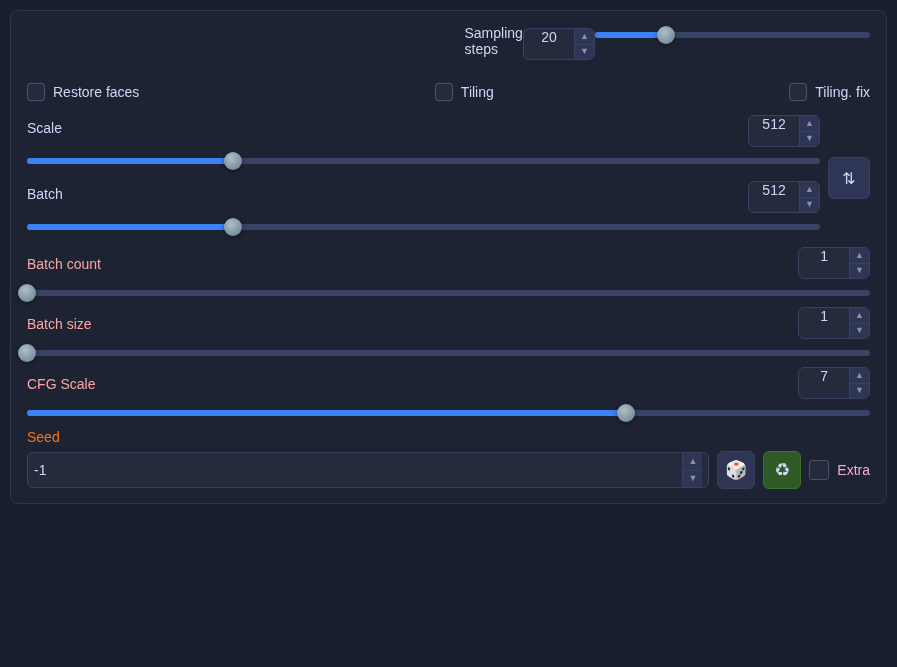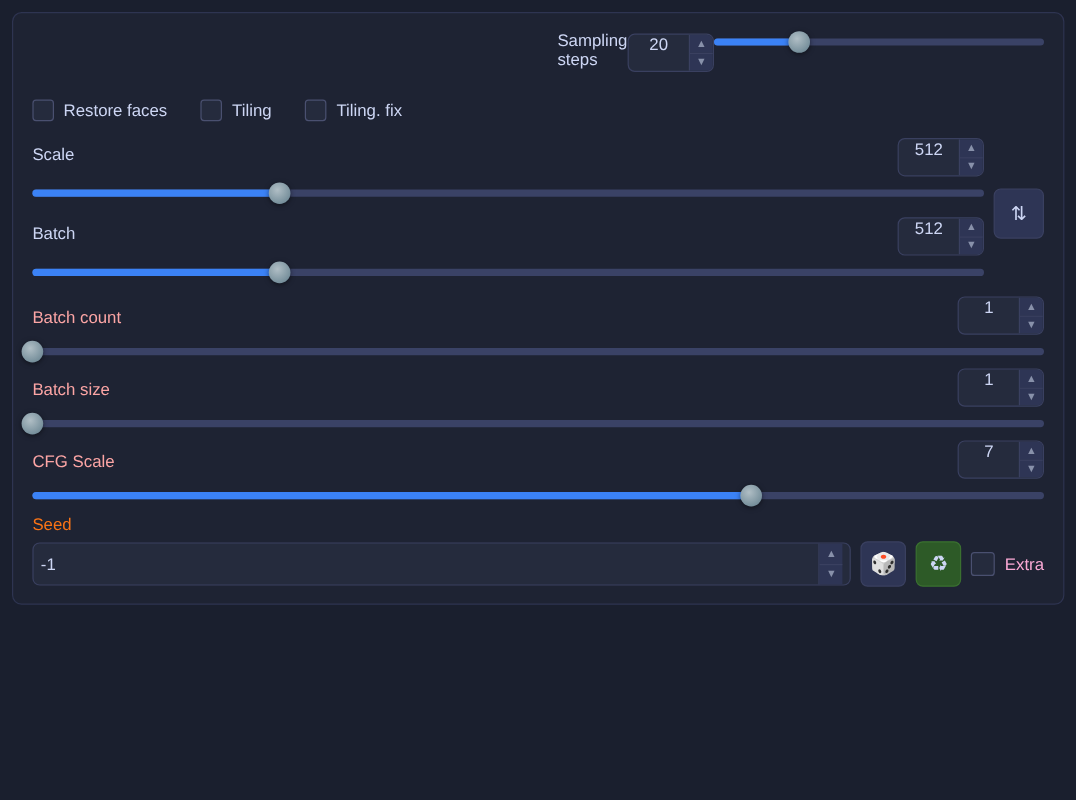--- a/index.html
+++ b/index.html
@@ -140,20 +140,21 @@
       width: 100%;
     }
 
     
     .checkbox-row {
       display: flex;
       align-items: center;
       gap: 28px;
       margin-bottom: 14px;
       margin-top: 6px;
+      justify-content: space-between;
     }
     .checkbox-item {
       display: flex;
       align-items: center;
       gap: 8px;
       font-size: 14px;
       cursor: pointer;
     }
     .checkbox-box {
       width: 18px;

